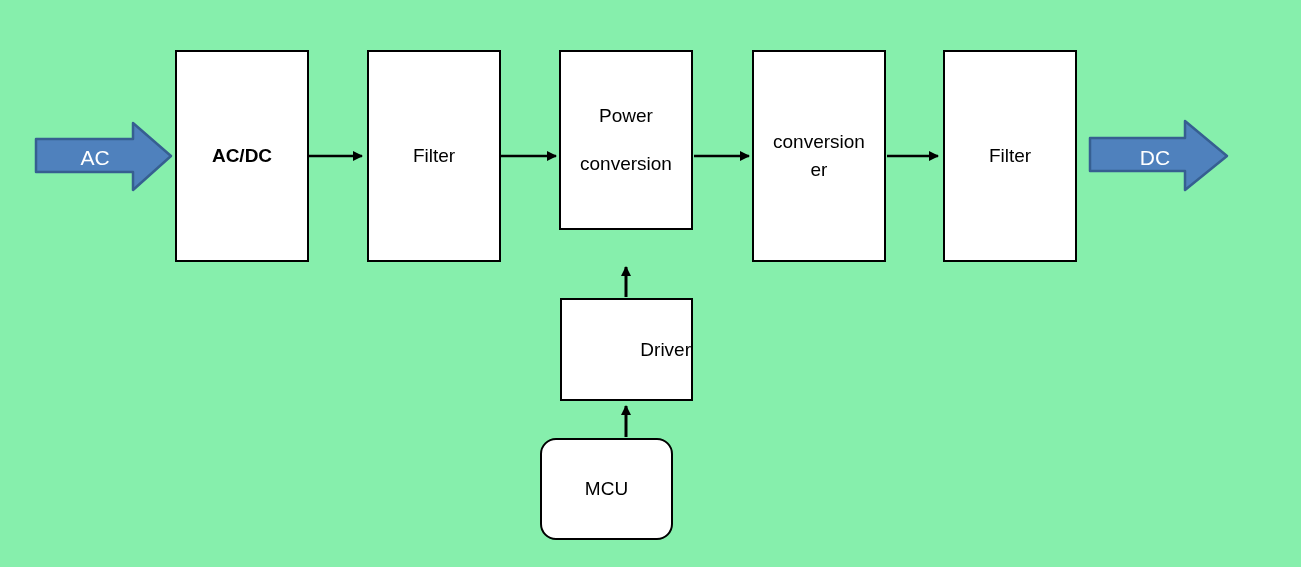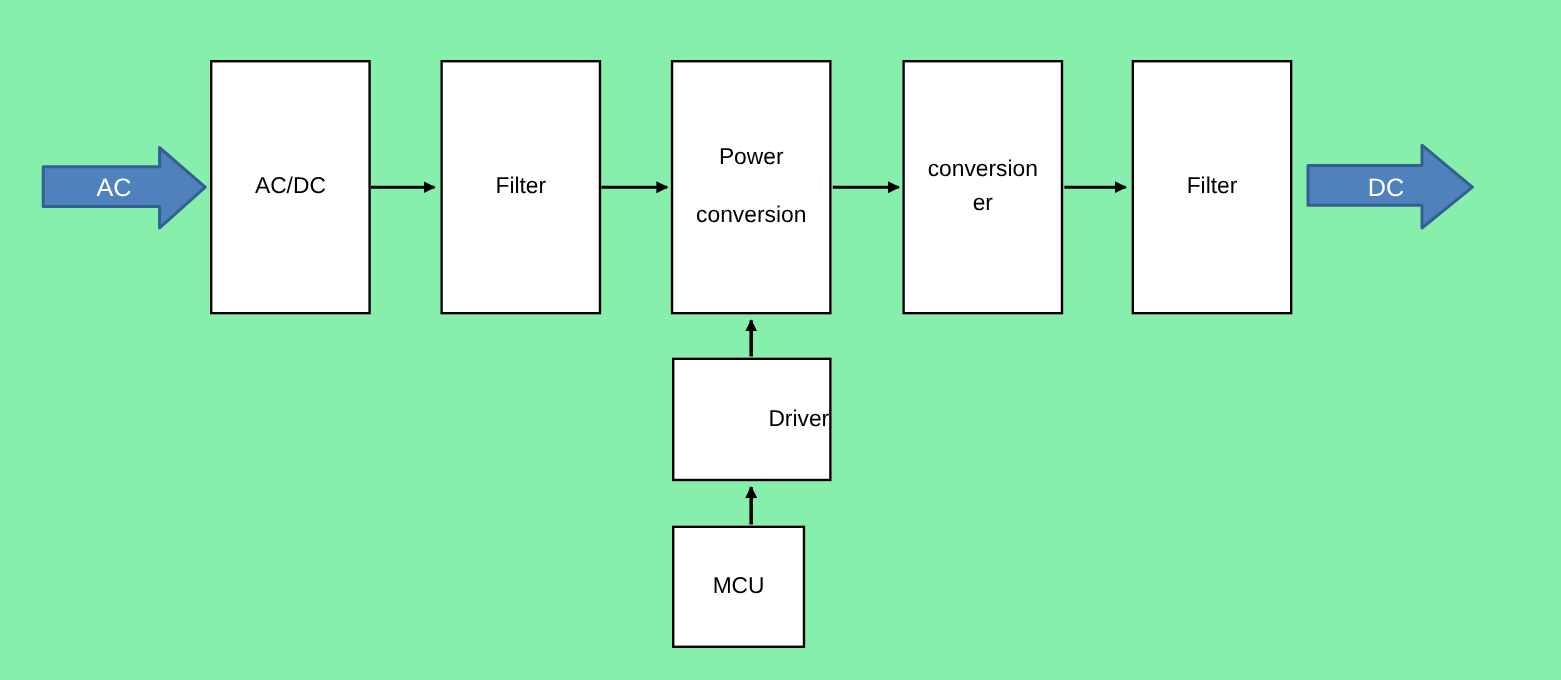--- a/index.html
+++ b/index.html
@@ -62,43 +62,43 @@
 
     <line x1="309" y1="156" x2="362" y2="156" stroke-width="2.5" marker-end="url(#arrowhead)" stroke="#000000"></line>
     <line x1="501" y1="156" x2="556" y2="156" stroke-width="2.5" marker-end="url(#arrowhead)" stroke="#000000"></line>
     <line x1="694" y1="156" x2="749" y2="156" stroke-width="2.5" marker-end="url(#arrowhead)" stroke="#000000"></line>
     <line x1="887" y1="156" x2="938" y2="156" stroke-width="2.5" marker-end="url(#arrowhead)" stroke="#000000"></line>
 
     <line x1="626" y1="297" x2="626" y2="267" stroke-width="3" marker-end="url(#arrowhead)" stroke="#000000"></line>
     <line x1="626" y1="437" x2="626" y2="406" stroke-width="3" marker-end="url(#arrowhead)" stroke="#000000"></line>
   </svg>
 
-  <div class="box" style="left:175px; top:50px; width:134px; height:212px;">
+  <div class="box" style="left:175px; top:50px; width:134px; height:212px;font-weight:bold;">
     <span>AC/DC</span>
   </div>
 
   <div class="box" style="left:367px; top:50px; width:134px; height:212px;">
     <span>Filter</span>
   </div>
 
-  <div class="box" style="left:559px; top:50px; width:134px; height:212px;gap:20px;">
+  <div class="box" style="left:559px; top:50px; width:134px; height:180px;gap:20px;">
     <span>Power</span>
     <span>conversion</span>
   </div>
 
   <div class="box" style="left:752px; top:50px; width:134px; height:212px;">
     <span>conversion</span>
     <span>er</span>
   </div>
 
   <div class="box" style="left:943px; top:50px; width:134px; height:212px;">
     <span>Filter</span>
   </div>
 
   <div class="box" style="left:560px; top:298px; width:133px; height:103px;align-items:flex-end;">
     <span>Driver</span>
   </div>
 
-  <div class="box" style="left:560px; top:438px; width:111px; height:102px;">
+  <div class="box" style="left:540px; top:438px; width:133px; height:102px;border-radius:16px;">
     <span>MCU</span>
   </div>
 
 </div>
 
 </body></html>

